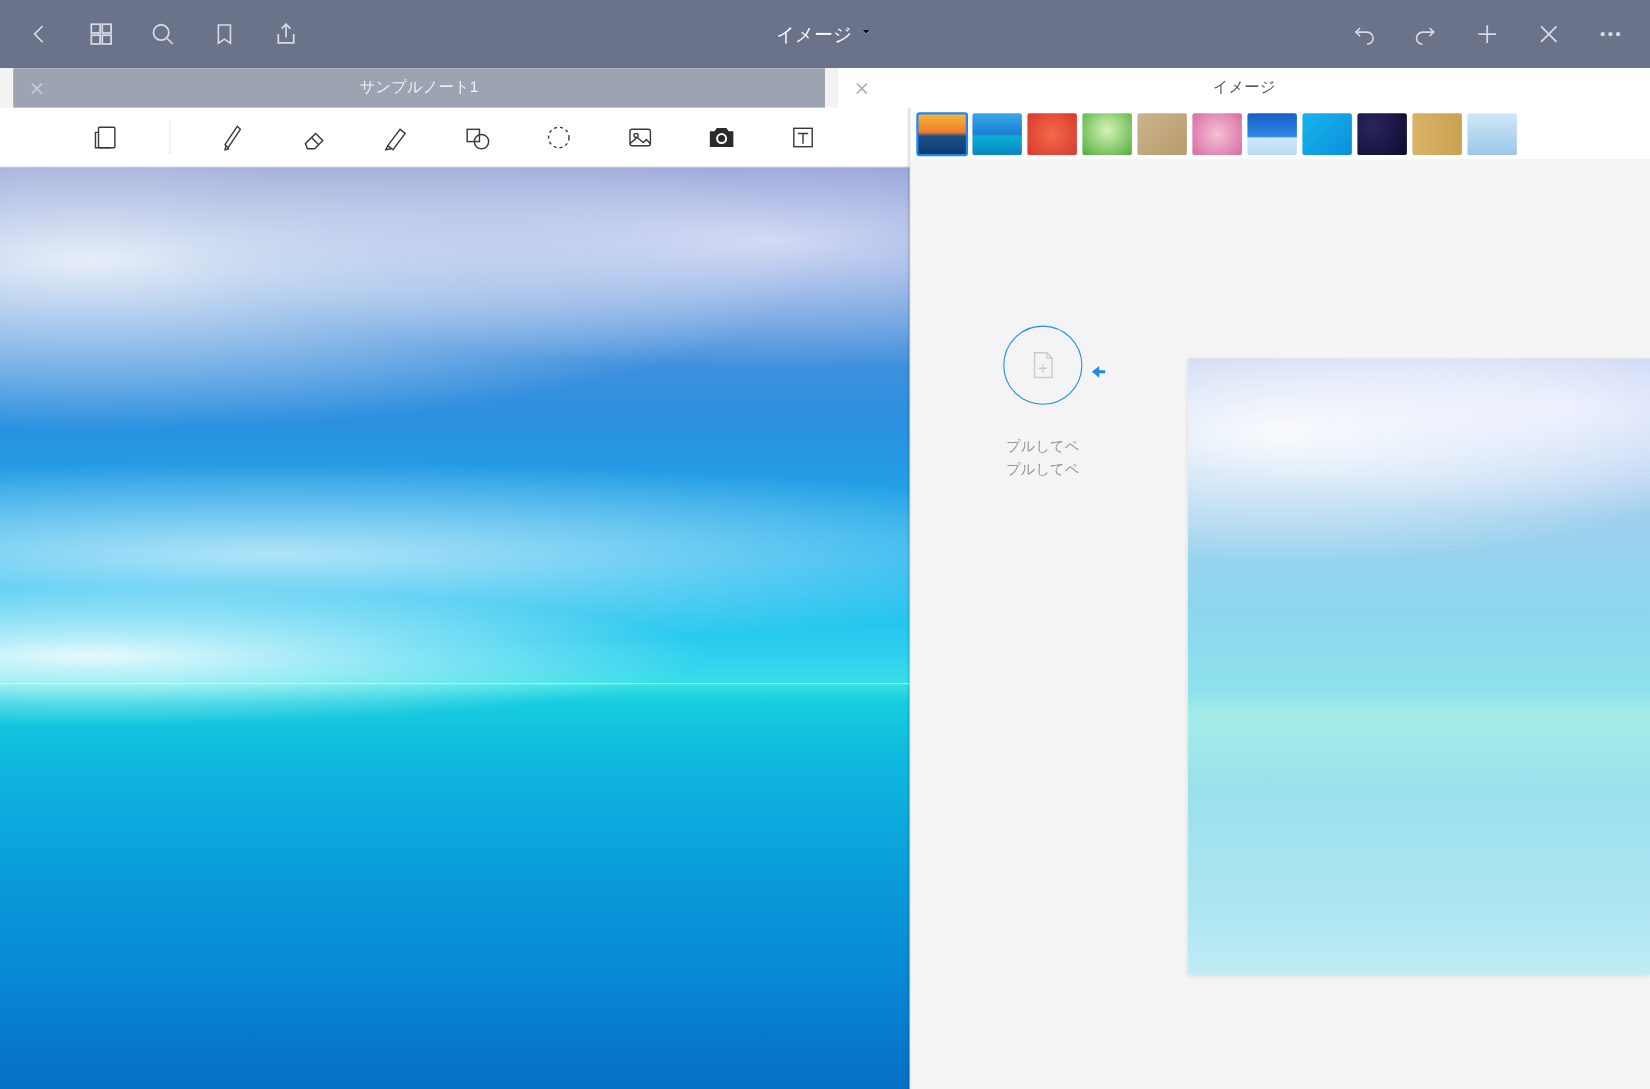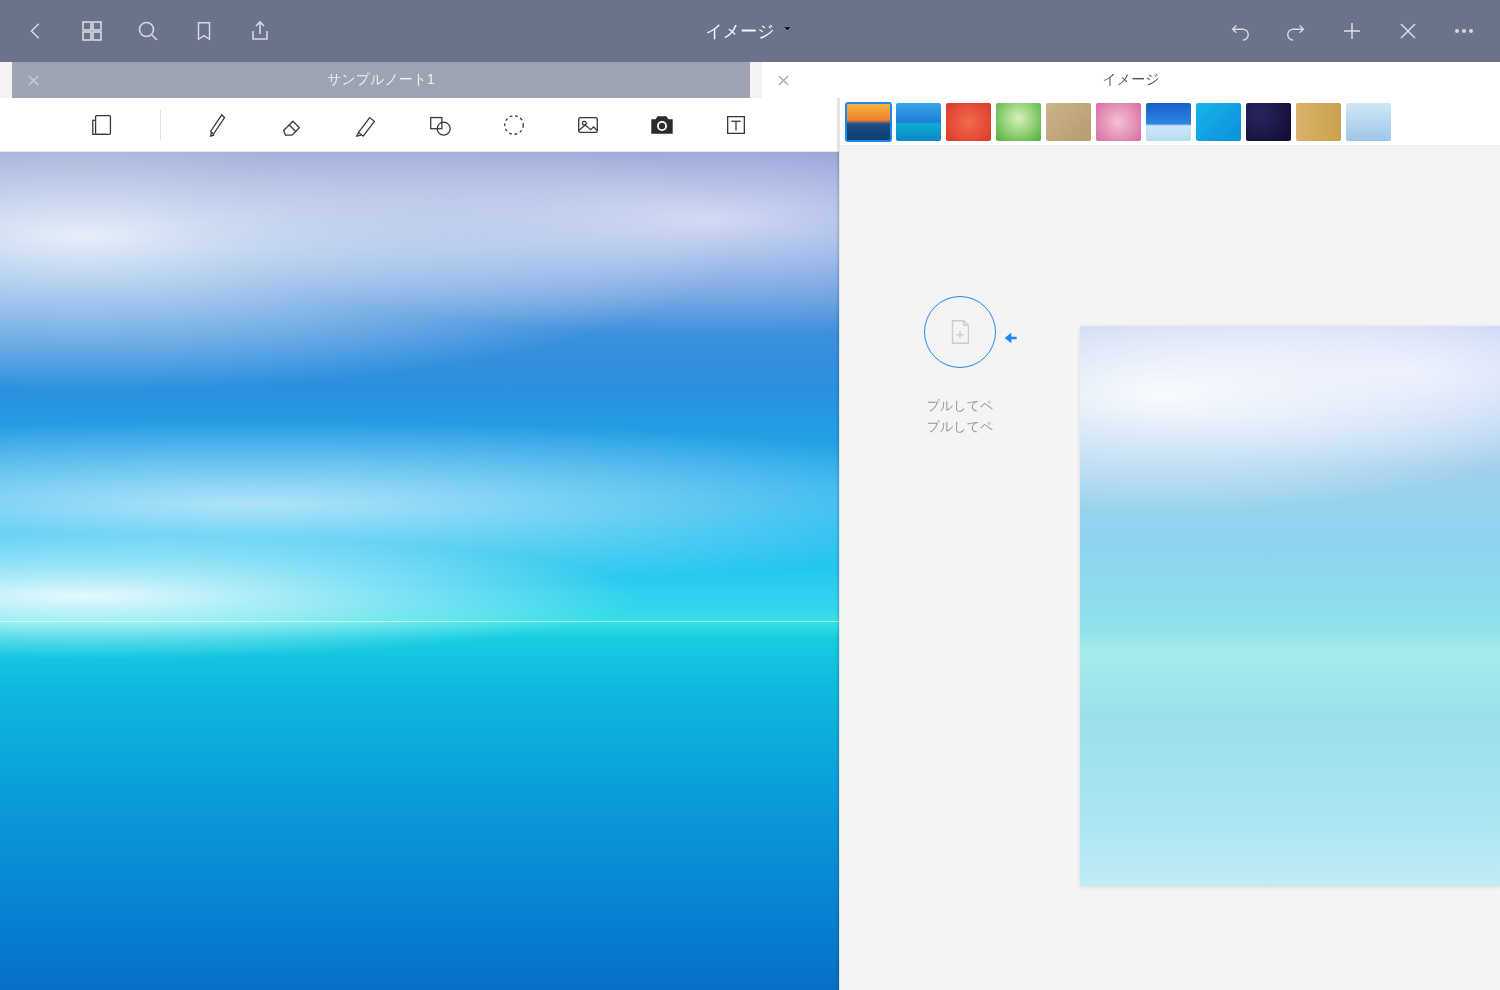--- a/index.html
+++ b/index.html
@@ -151,20 +151,21 @@
     flex-shrink: 0;
   }
   .thumb.selected { outline: 2px solid #1d88f2; outline-offset: -1px;}
 
   
   .rp-body {
     flex: 1;
     position: relative;
     display: flex;
     align-items: flex-start;
+    gap: 12px;
   }
   .pull-hint {
     width: 240px;
     height: 100%;
     display: flex;
     flex-direction: column;
     align-items: center;
     padding-top: 150px;
     gap: 28px;
     color: #9aa0a8;

